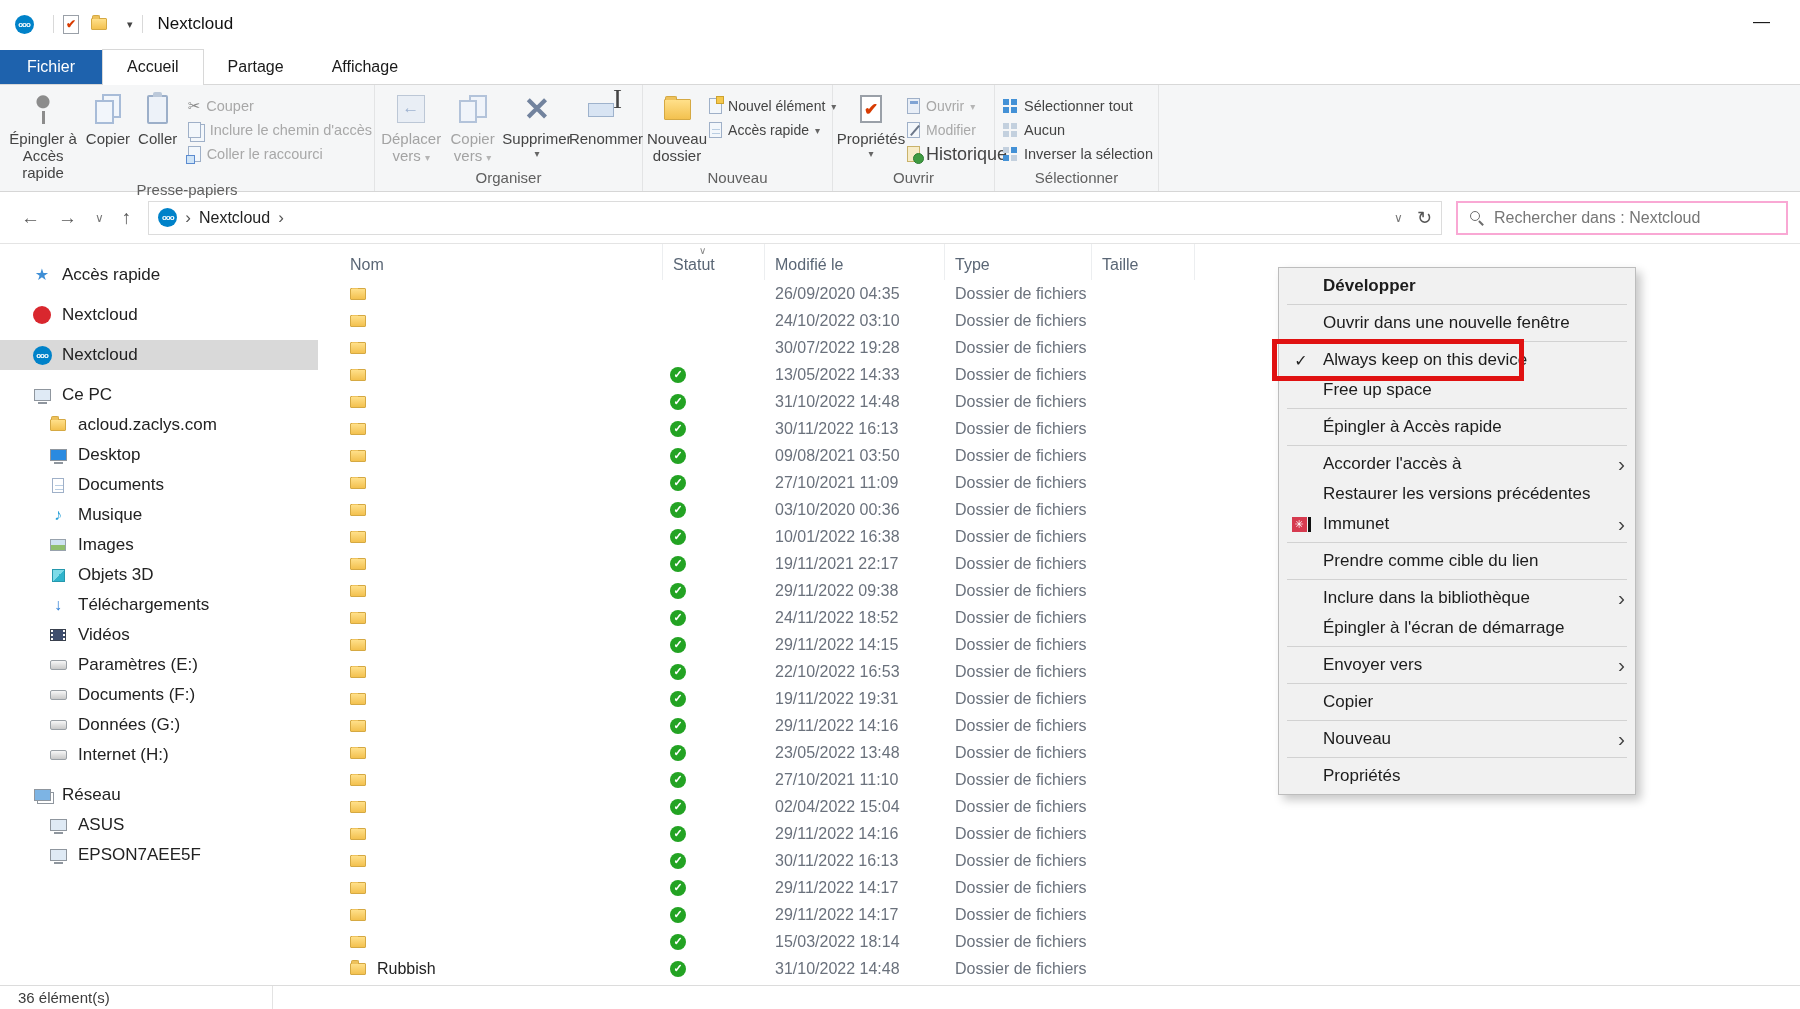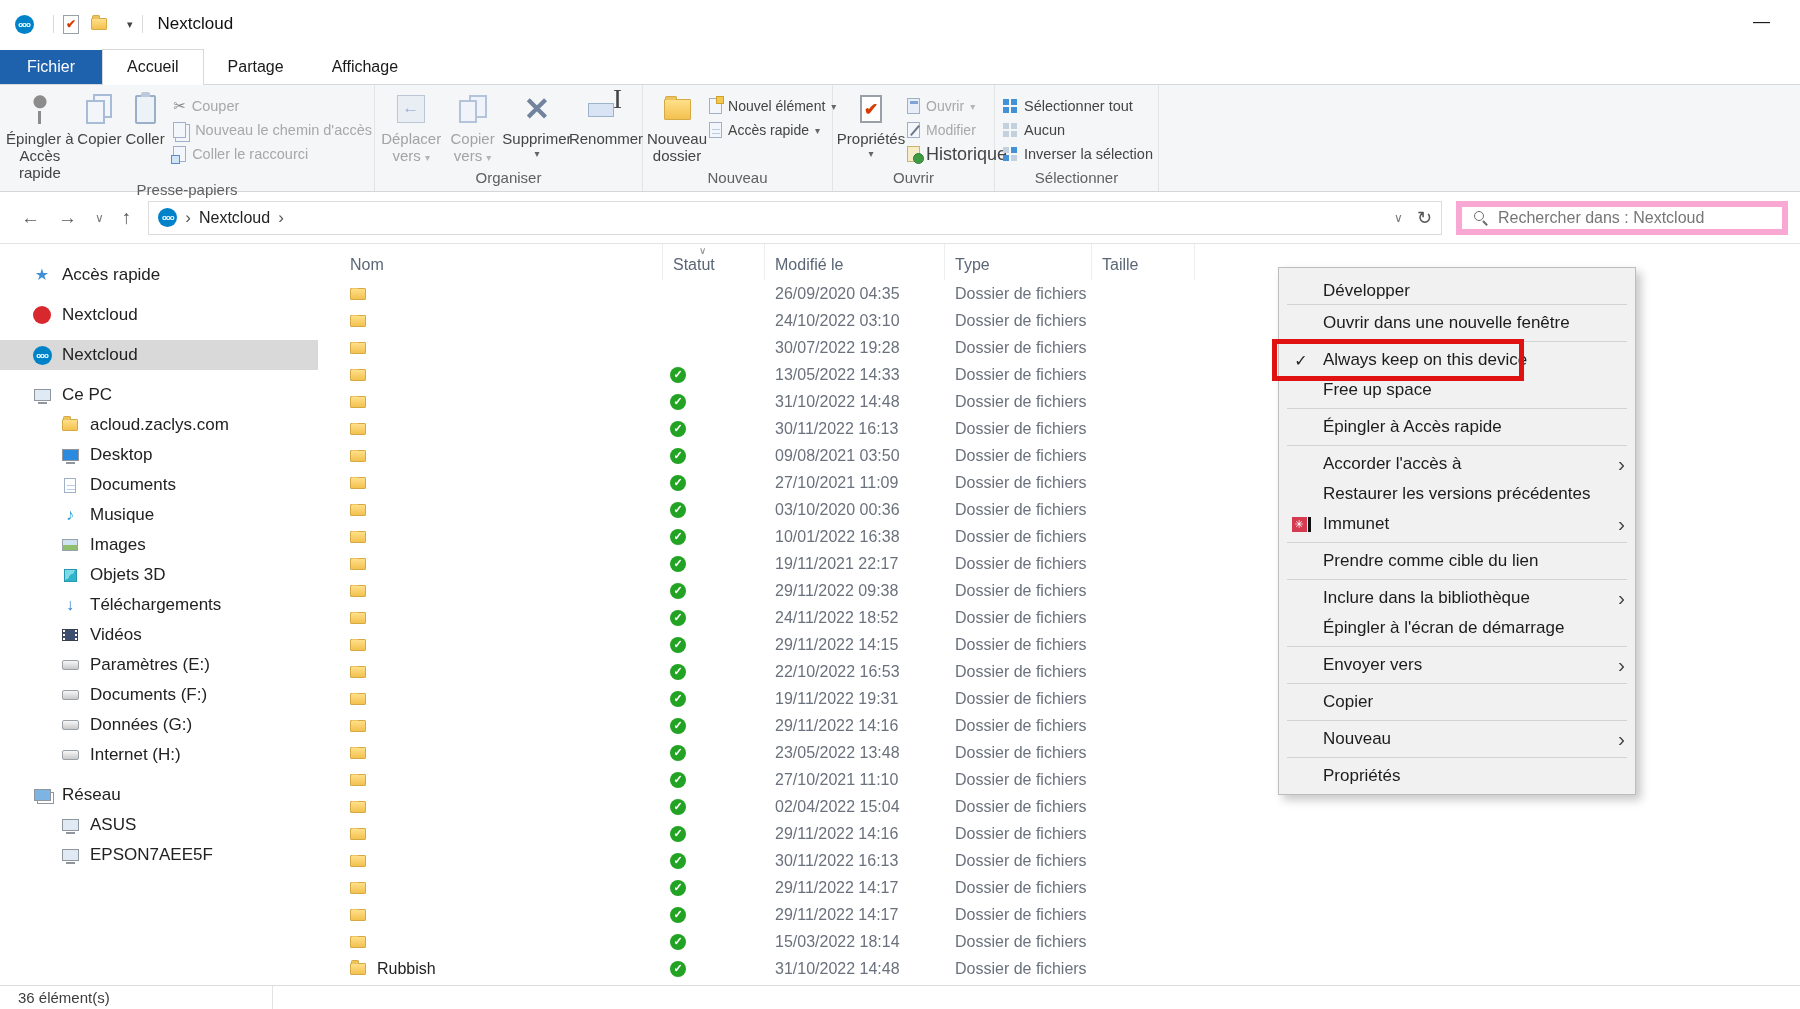--- a/index.html
+++ b/index.html
@@ -85,35 +85,35 @@
   .ri-copyto::before { content:""; position:absolute; right:0; top:0; width:14px; height:19px; background:#f0f4fa; border:2px solid #b3c3da; }
   .ri-copyto::after { content:""; position:absolute; left:0; bottom:0; width:14px; height:19px; background:#f0f4fa; border:2px solid #b3c3da; }
 
   
   .addressbar { height:52px; display:flex; align-items:center; padding:0 12px; border-bottom:1px solid #e4e4e4; background:#fff; }
   .navico { font-size:19px; color:#5a5a5a; margin:0 9px; }
   .navico.small { font-size:12px; color:#777; }
   .crumbbox { flex:1; height:34px; border:1px solid #dcdcdc; display:flex; align-items:center; padding:0 9px; margin-left:8px; font-size:16px; }
   .crumb-chev { font-size:17px; color:#555; margin:0 8px; }
   .crumb-tail { margin-left:auto; display:flex; align-items:center; gap:14px; color:#555; }
-  .searchbox { width:332px; height:34px; border:6px solid #f9a8d4; margin-left:14px; display:flex; align-items:center;
+  .searchbox { width:332px; height:34px; border:2px solid #f9a8d4; margin-left:14px; display:flex; align-items:center;
     padding:0 11px; gap:10px; color:#767676; font-size:16px; white-space:nowrap; overflow:hidden; }
   .ic-search { position:relative; width:15px; height:15px; flex:none; }
   .ic-search::before { content:""; position:absolute; left:1px; top:1px; width:8px; height:8px; border:1.7px solid #6d6d6d; border-radius:50%; }
   .ic-search::after { content:""; position:absolute; left:10px; top:10px; width:6px; height:1.8px; background:#6d6d6d; transform:rotate(45deg); transform-origin:left center; }
 
   
   .main { position:absolute; top:244px; left:0; right:0; bottom:24px; background:#fff; }
 
   
   .sidebar { position:absolute; left:0; top:0; width:318px; bottom:0; padding-top:16px; font-size:17px; overflow:hidden; }
   .sb-item { height:30px; display:flex; align-items:center; white-space:nowrap; }
   .sb-item.l0 { padding-left:32px; margin-top:10px; }
   .sb-item.l0:first-child { margin-top:0; }
-  .sb-item.l1 { padding-left:60px; }
+  .sb-item.l1 { padding-left:48px; }
   .sb-item.sel { background:var(--selection-gray); }
   .sb-ic { width:20px; display:inline-flex; justify-content:center; margin-right:10px; flex:none; }
 
   
   .ic-star::before { content:"★"; font-size:16px; color:#3f8fd6; }
   .ic-mega { width:18px; height:18px; border-radius:50%; background:var(--mega-red); color:#fff; font-size:11px; font-weight:bold;
     display:inline-flex; align-items:center; justify-content:center; }
   .ic-nc { width:19px; height:19px; border-radius:50%; background:var(--nextcloud-blue); color:#fff;
     display:inline-flex; align-items:center; justify-content:center; font-size:8px; font-weight:bold; letter-spacing:-1px; }
   .ic-nc::before { content:"ooo"; }
@@ -158,21 +158,21 @@
   .cell.c3 { width:147px; padding-left:10px; }
   .cell.c4 { width:103px; }
   .fname { color:#222; }
   .ic-sync { width:16px; height:16px; border-radius:50%; background:var(--sync-green); color:#fff;
     font-size:11px; font-weight:bold; display:inline-flex; align-items:center; justify-content:center; }
 
   
   .contextmenu { position:absolute; left:1278px; top:23px; width:358px; background:#f1f1f1;
     border:1px solid #bdbdbd; box-shadow:5px 5px 9px rgba(0,0,0,.22); padding:3px 0; z-index:5; }
   .mi { height:30px; display:flex; align-items:center; padding-right:10px; font-size:17px; color:#1c1c1c; }
-  .mi.bold { font-weight:normal;align-items:flex-end; }
+  .mi.bold { font-weight:bold; }
   .mi .gut { width:44px; flex:none; display:flex; align-items:center; justify-content:center; }
   .mi .check { font-size:16px; color:#222; }
   .mi .sub { margin-left:auto; font-size:21px; color:#444; line-height:20px; }
   .msep { height:1px; background:#d2d2d2; margin:3px 8px; }
   .ic-immunet { position:relative; width:15px; height:15px; background:#d63a4f; margin-right:4px; }
   .ic-immunet::before { content:"✳"; position:absolute; left:0; top:0; width:15px; text-align:center; color:#fff; font-size:11px; line-height:15px; }
   .ic-immunet::after { content:""; position:absolute; right:-4px; top:0; width:3px; height:15px; background:#111; }
 
   
   .red-box { position:absolute; left:1272px; top:95px; width:252px; height:42px;
@@ -234,21 +234,21 @@
           </span>
         <span class="rlabel">Coller</span>
       </div>
       <div class="scol">
         <div class="srow dis">
           <span class="glyph-ico g-cut">✂</span>
           <span>Couper</span>
         </div>
         <div class="srow dis">
           <span class="pg double"></span>
-          <span>Nouveau le chemin d'accès</span>
+          <span>Inclure le chemin d'accès</span>
         </div>
         <div class="srow dis">
           <span class="pg shortcut"></span>
           <span>Coller le raccourci</span>
         </div>
       </div>
     </div>
     <div class="glabel">Presse-papiers</div>
   </div>
 

